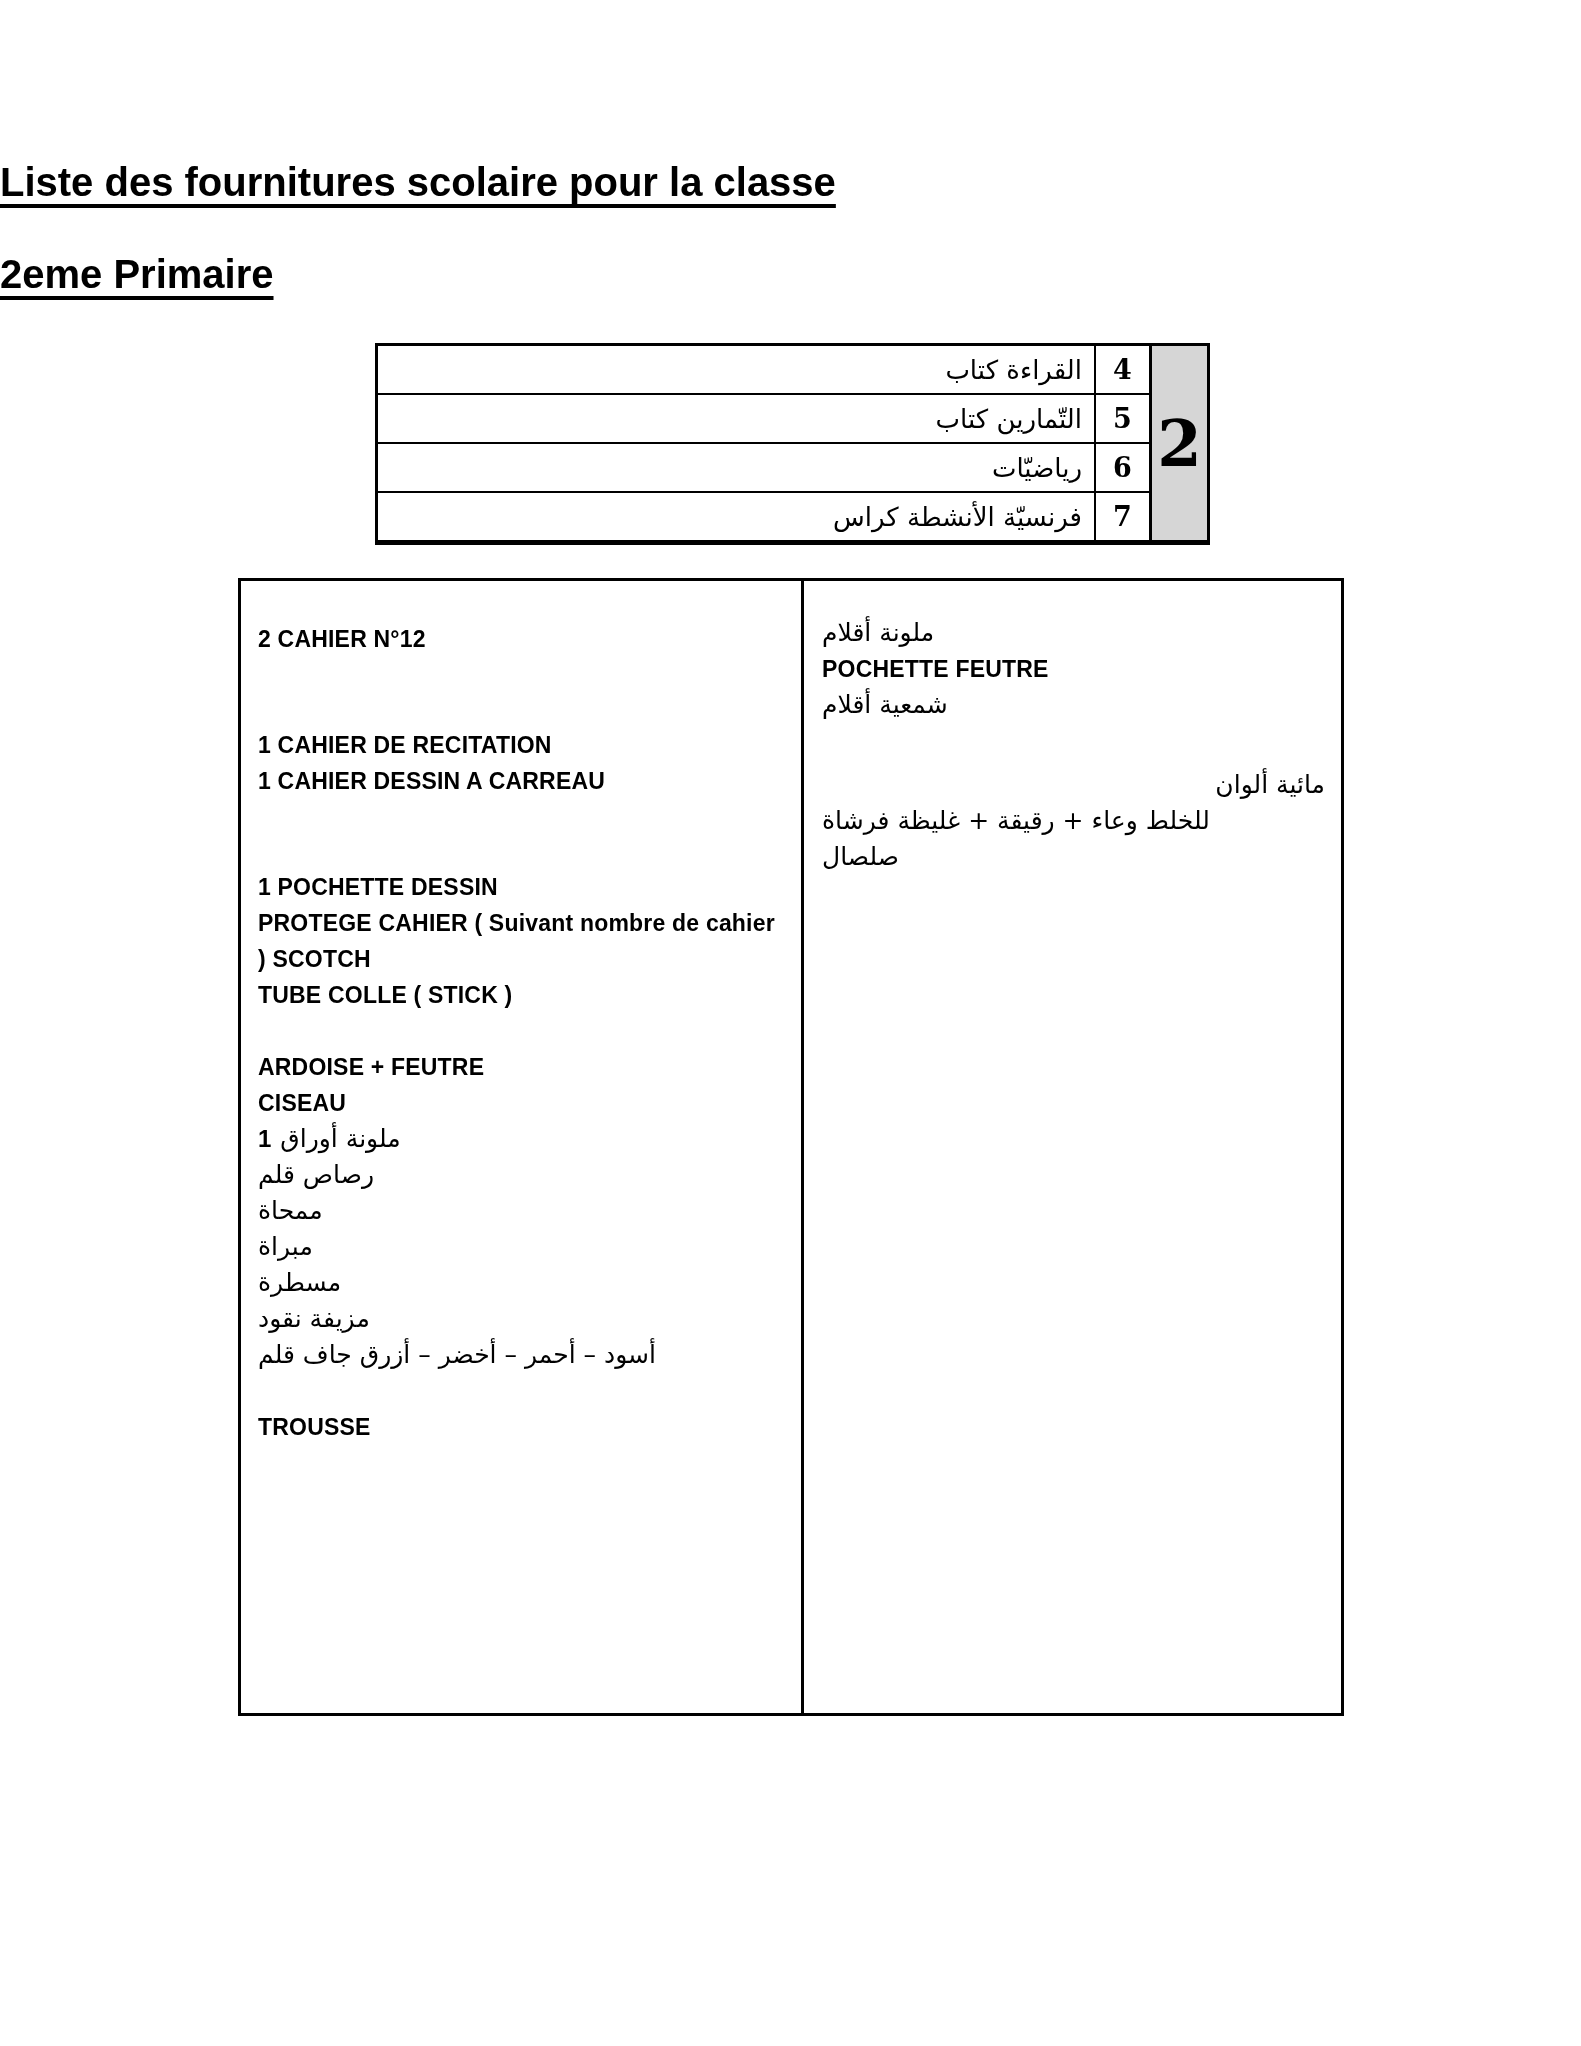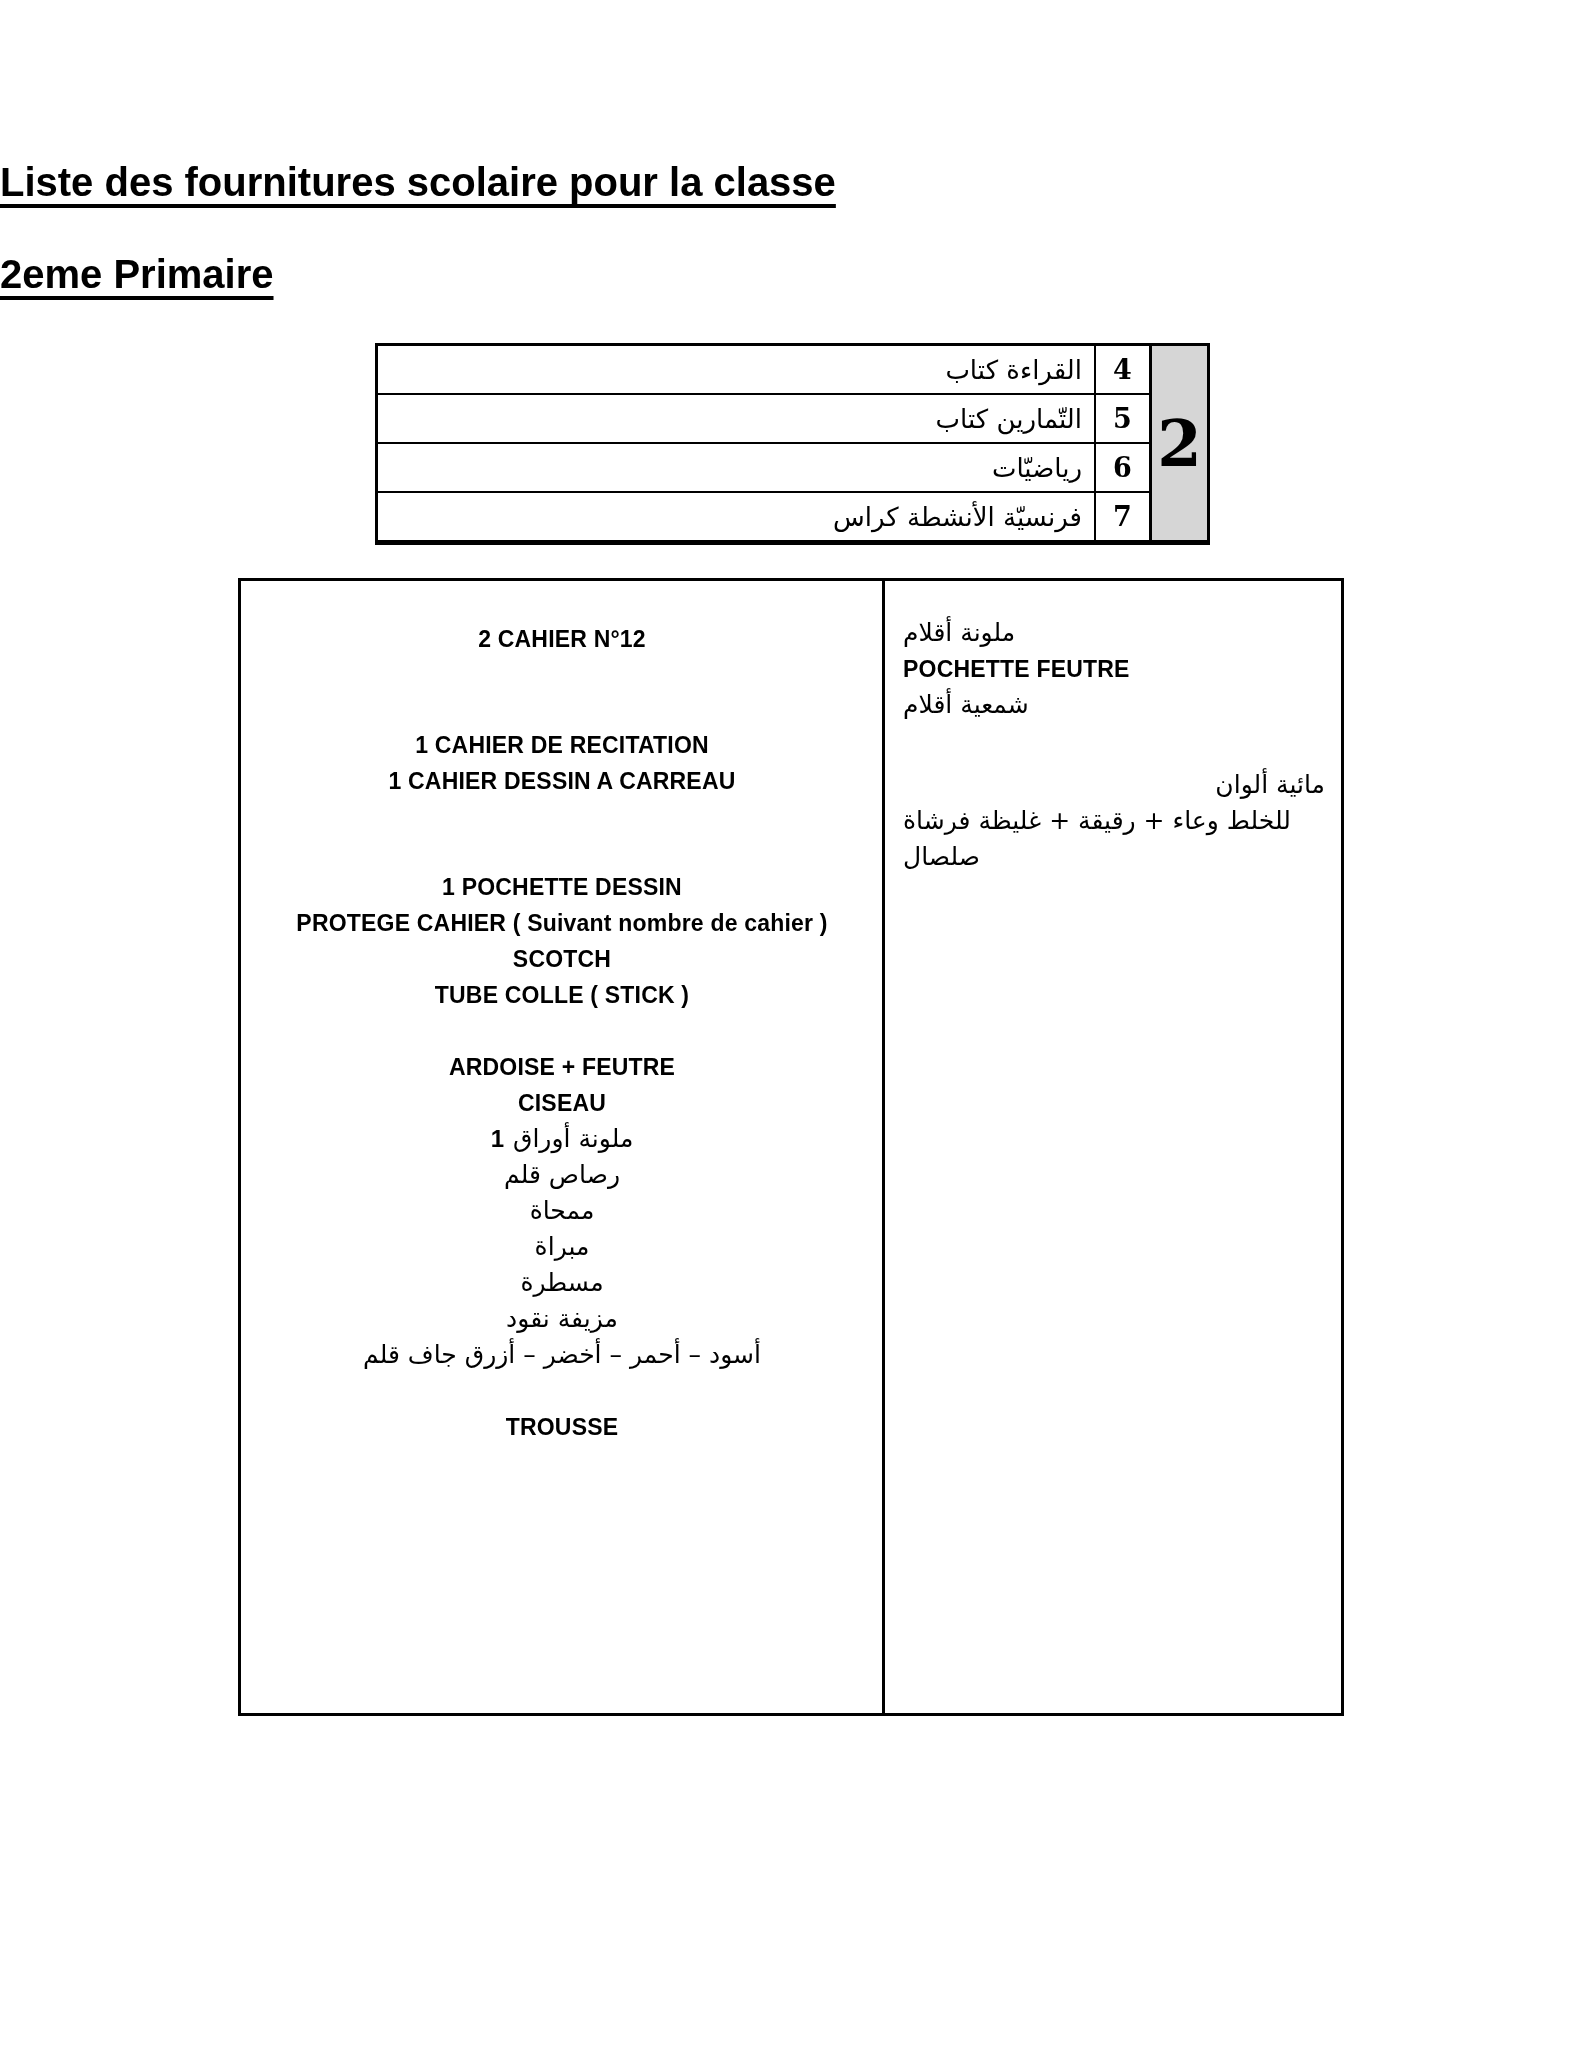--- a/index.html
+++ b/index.html
@@ -68,24 +68,23 @@
   .bigbox{
     position:absolute;left:238px;top:578px;
     width:1100px;height:1132px;
     border:3px solid #000;
     display:flex;
     box-sizing:content-box;
     background:#fff;
   }
   .col{box-sizing:border-box;}
   .col-left{
-    width:644px;
+    width:563px;
     border-right:3px solid #000;
     padding:40px 16px 0 17px;
-    text-align:center;
   }
   .col-right{
     flex:1;
     padding:34px 16px 10px 18px;
   }
   .line{
     line-height:36px;
     min-height:36px;
     font-size:23px;
   }

